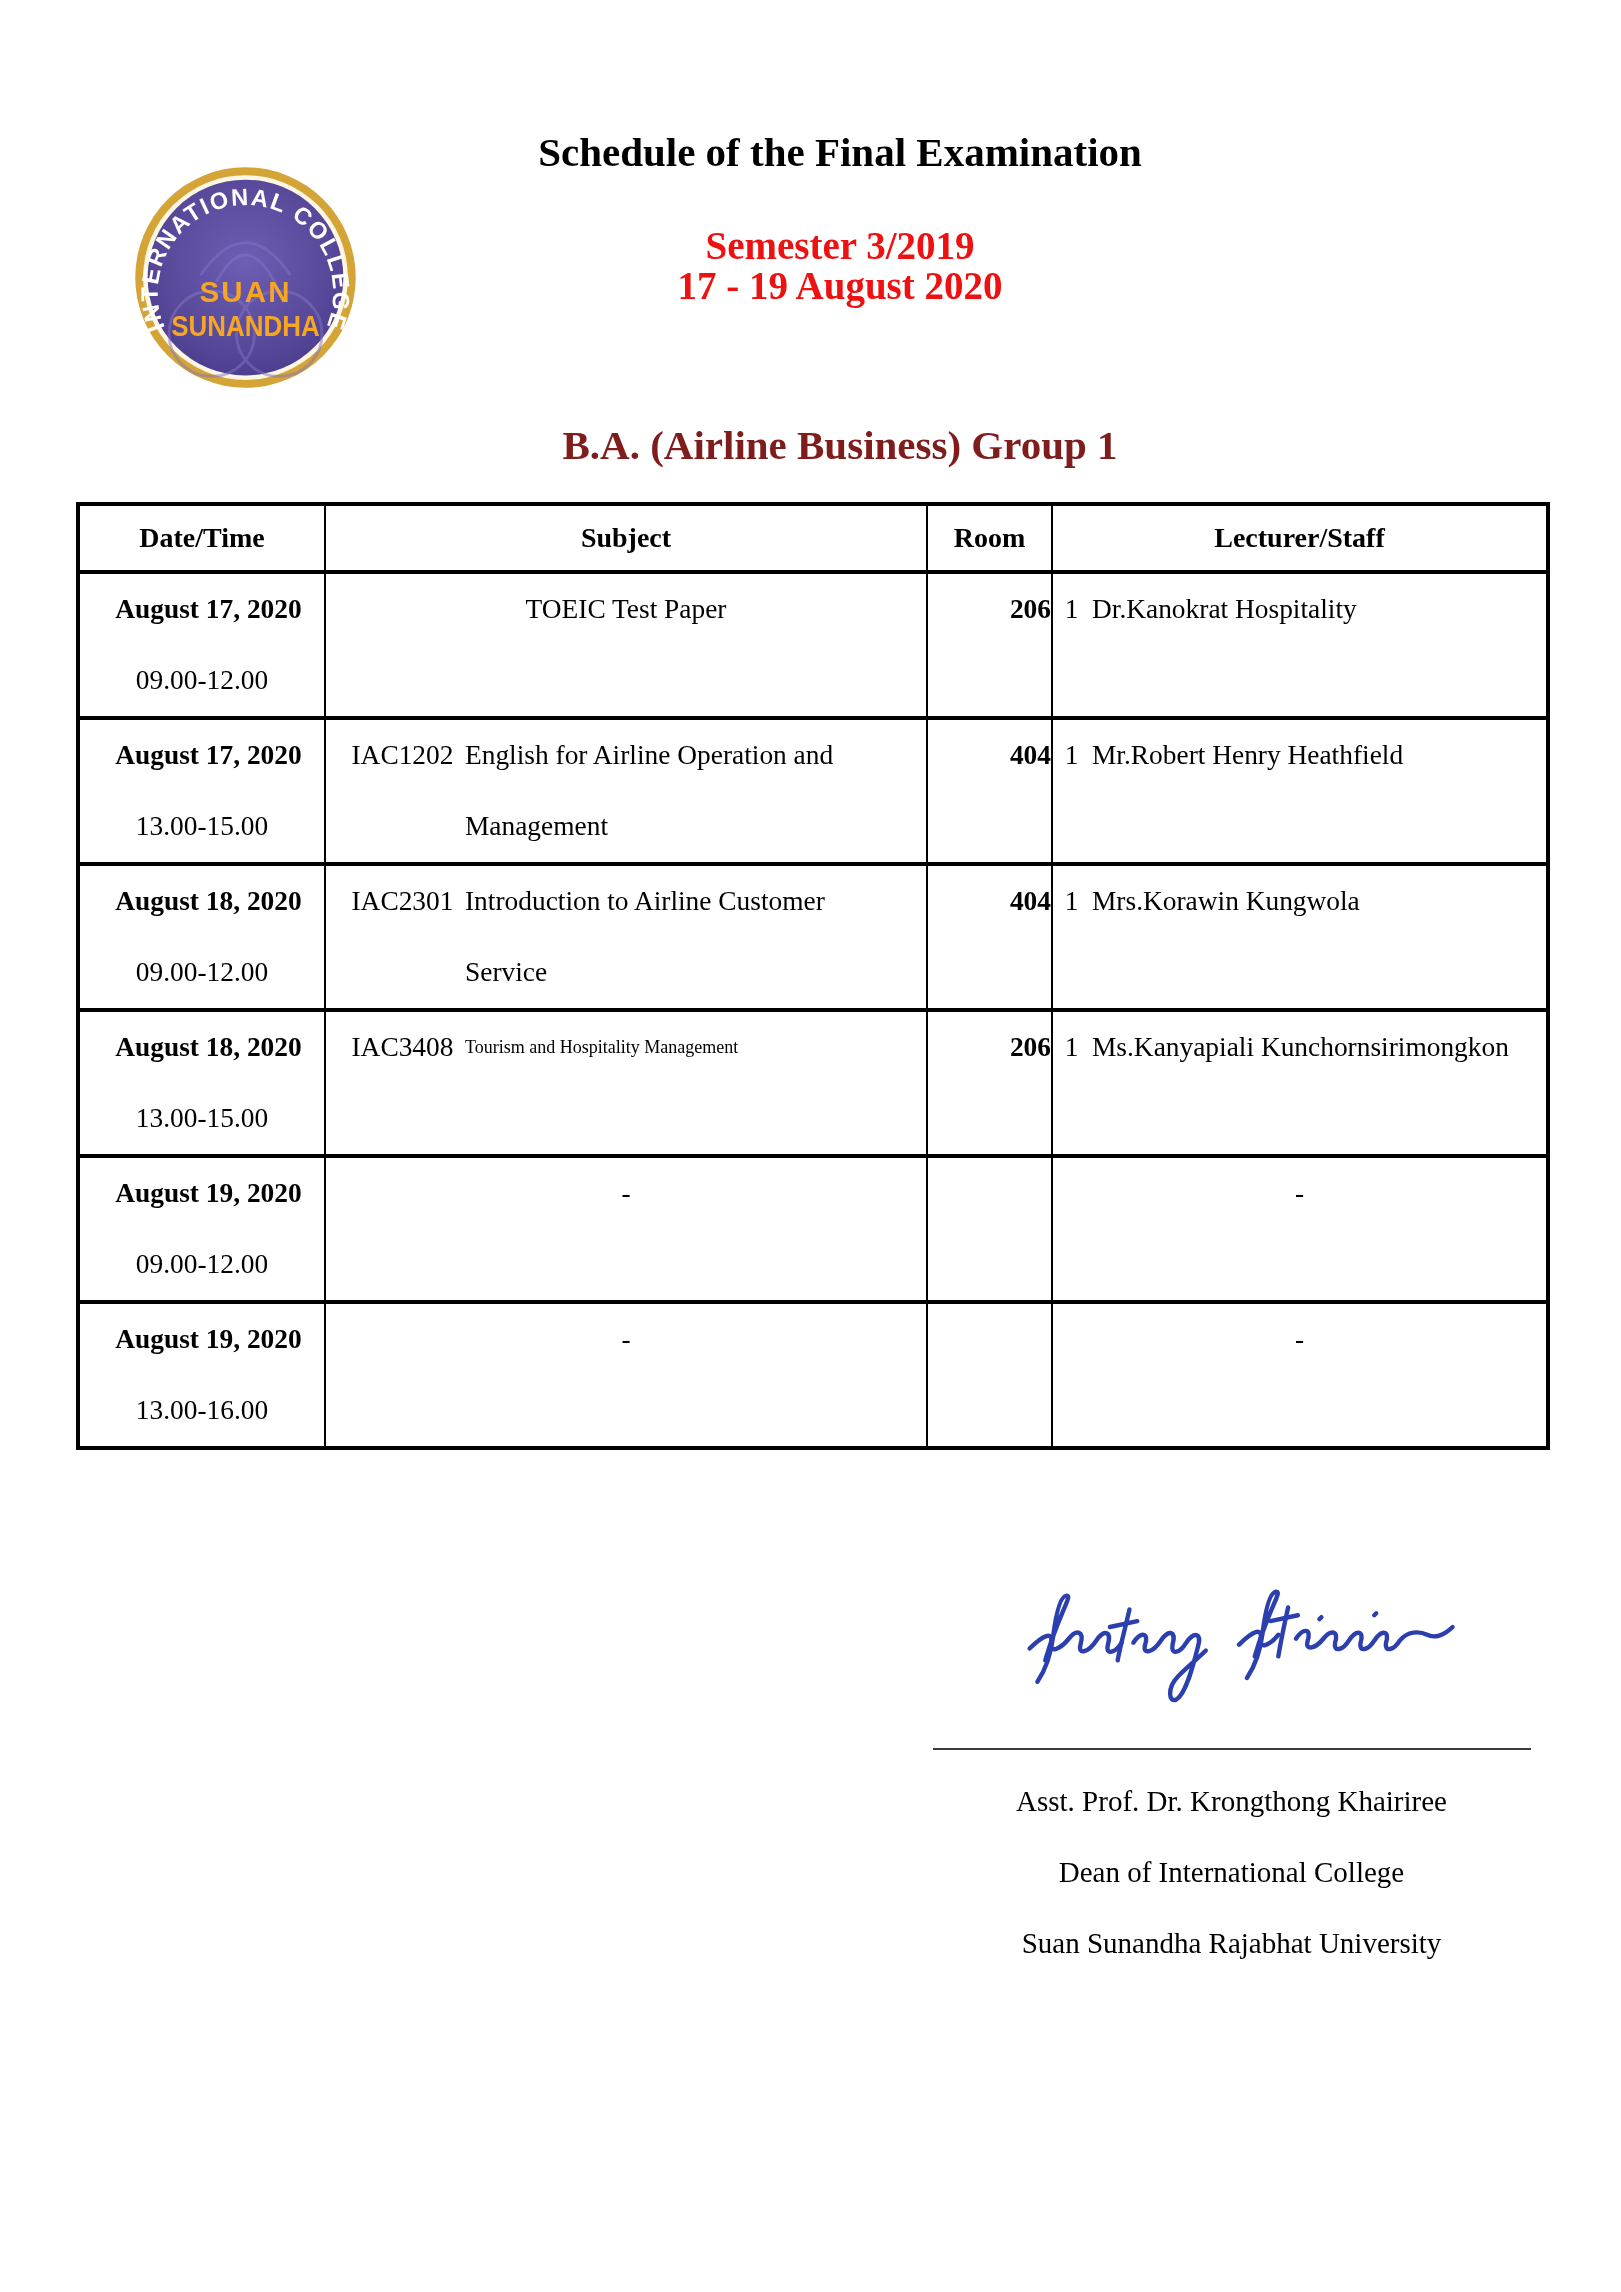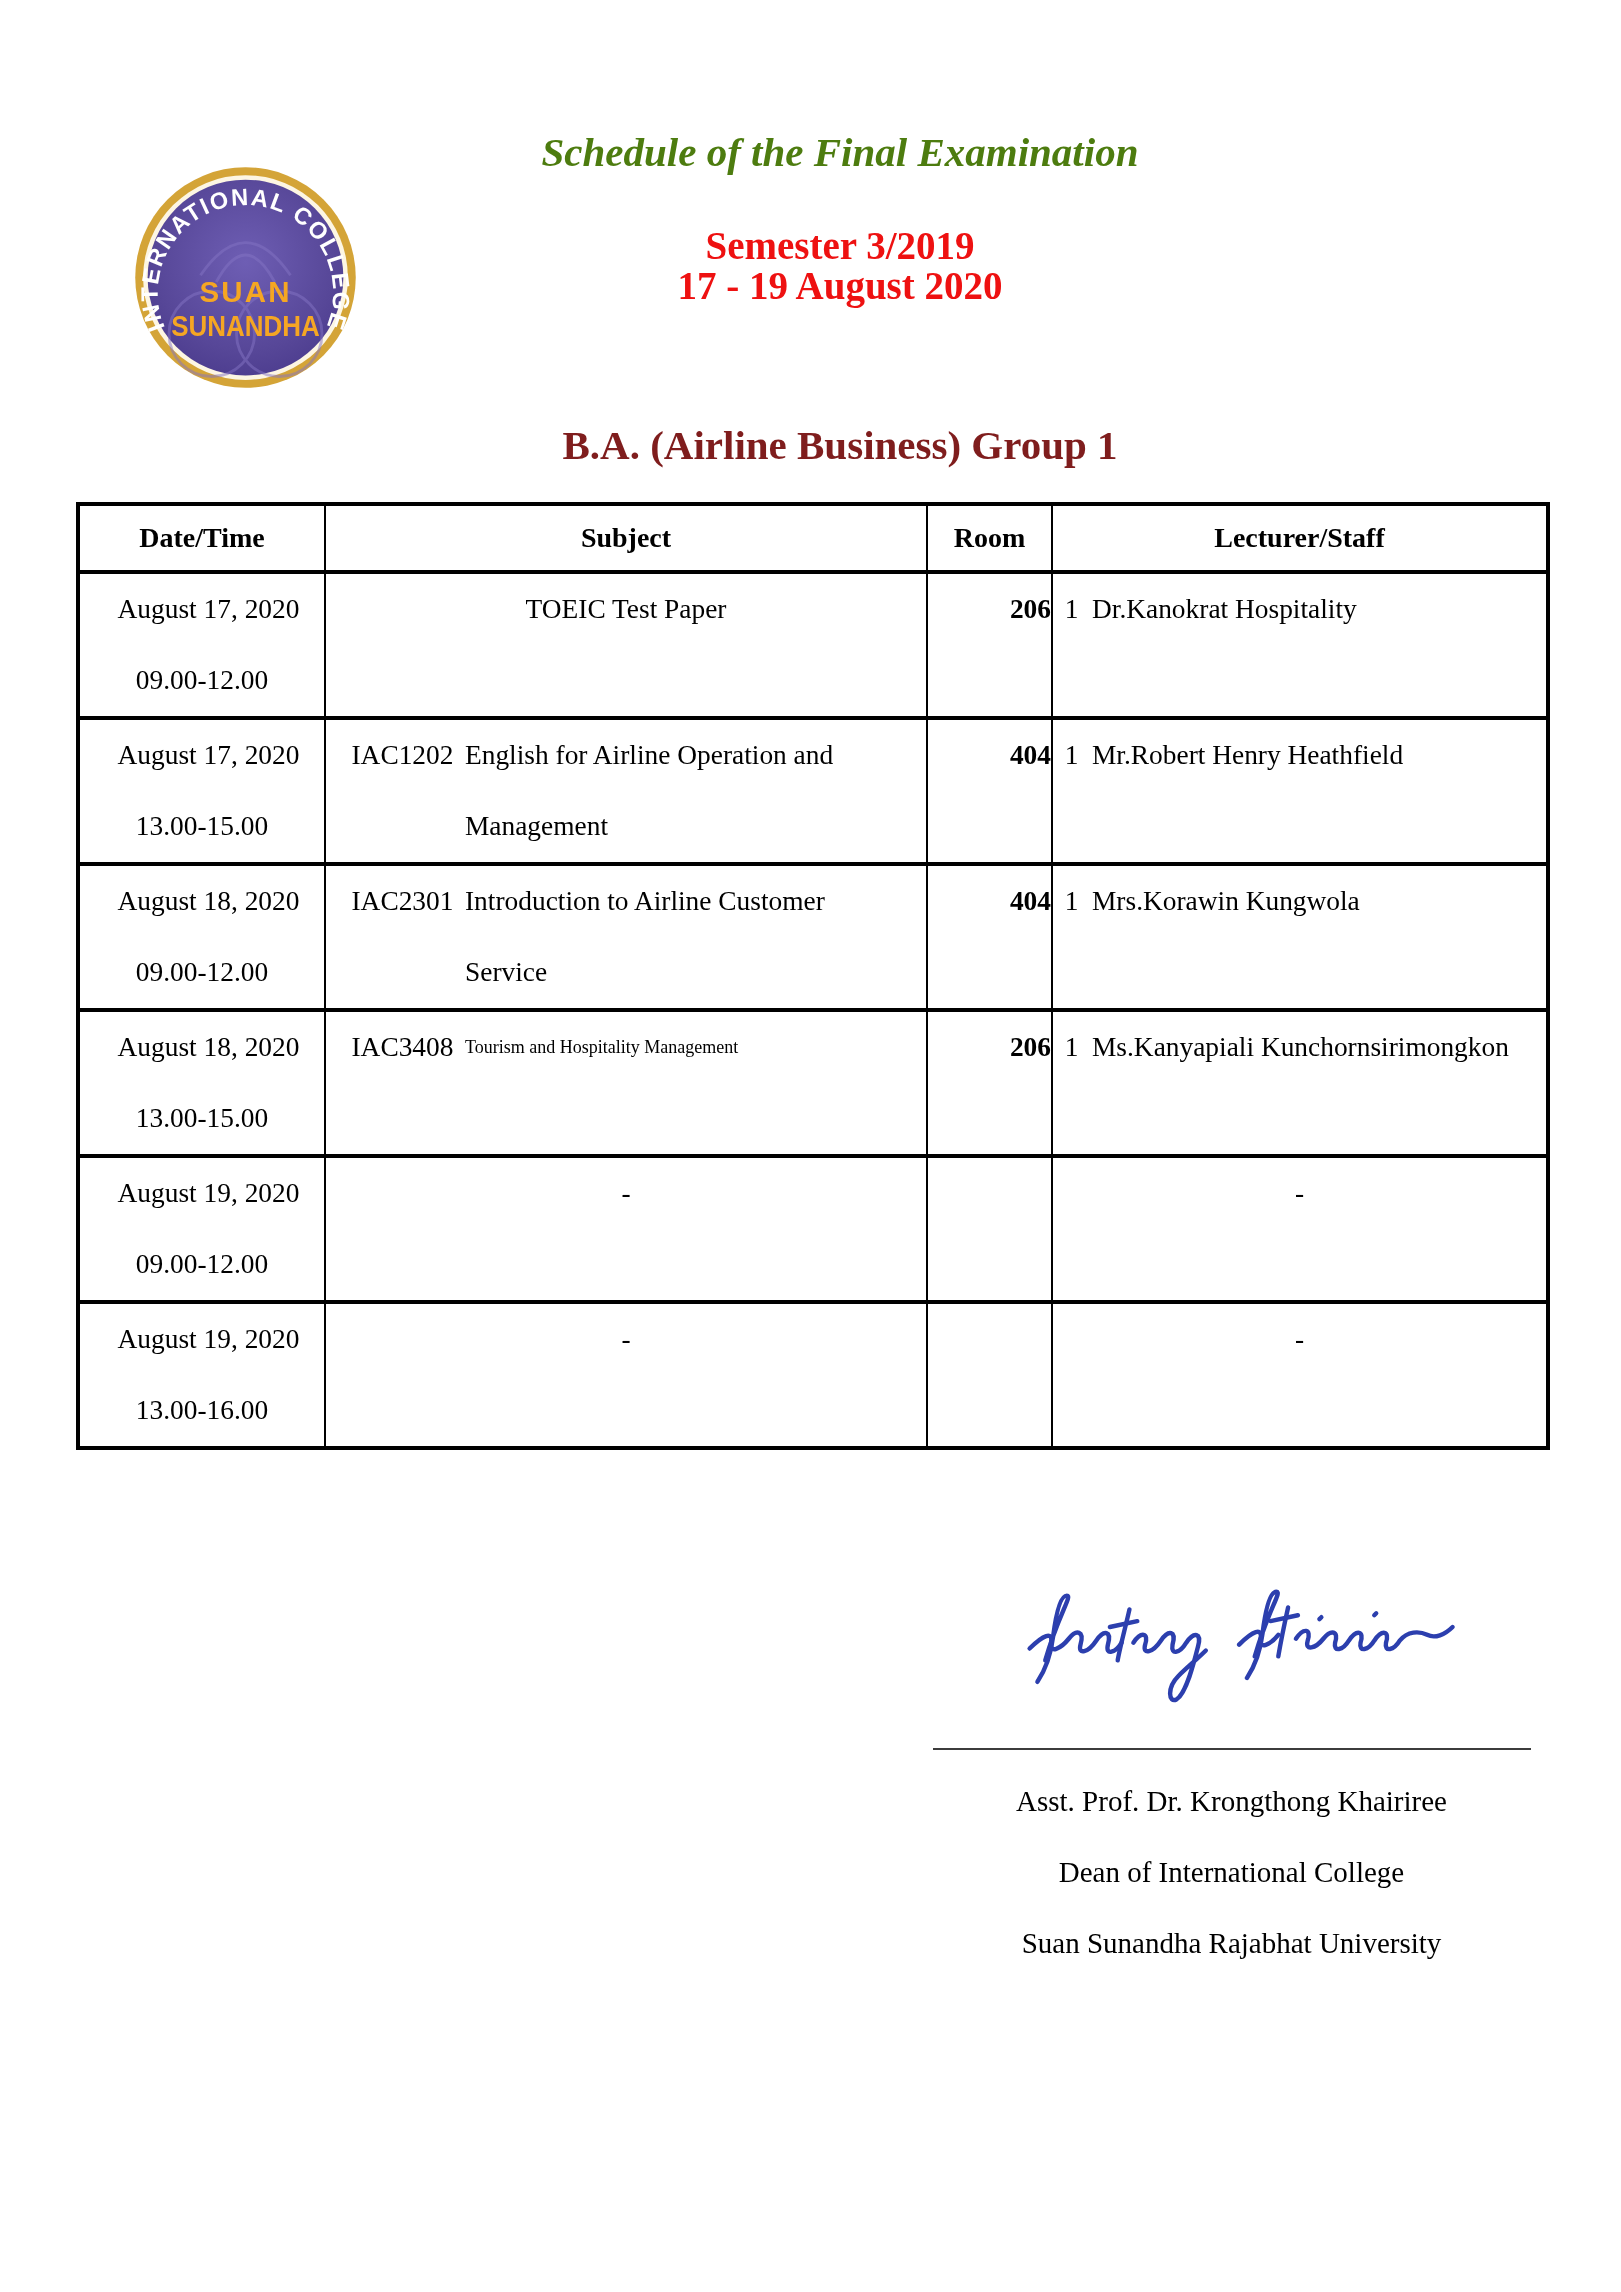--- a/index.html
+++ b/index.html
@@ -8,42 +8,42 @@
     font-family:"Liberation Serif","DejaVu Serif",serif; color:#000;
     overflow:hidden;
   }
 
   
   .logo { position:absolute; left:133px; top:163px; width:225px; height:229px; }
 
   
   .headings { position:absolute; left:59px; top:0; width:1562px; height:470px; }
   .hline { position:absolute; width:100%; text-align:center; font-weight:bold; line-height:1.05; }
-  .h-title   { top:131px; font-size:41px; color:#4d7c0f;font-style:italic; }
+  .h-title   { top:131px; font-size:41px; color:#000000; }
   .h-sem     { top:202px; font-size:39px; color:#ee1111;margin-top:24px; }
   .h-dates   { top:266px; font-size:39px; color:#ee1111; }
   .h-code    { top:335px; font-size:39px; color:#1a1aee; }
   .h-program { top:424px; font-size:41px; color:#7f1d1d; }
 
   
   table.sched {
     position:absolute; left:76px; top:502px; width:1470px;
     border-collapse:collapse; table-layout:fixed;
     border:4.9px solid #000;
   }
   table.sched th {
     height:64px; font-size:28px; font-weight:bold; text-align:center; vertical-align:middle;
     border:2.9px solid #000; border-bottom-width:4.9px; padding:0;
   }
   table.sched td {
     height:116px; vertical-align:top; font-size:27.4px;
     border:2.9px solid #000; border-top-width:4.9px; padding:0;
   }
   .date-cell { text-align:center; line-height:71px; }
-  .date-cell .date { font-weight:normal;padding-left:13px; }
+  .date-cell .date { font-weight:bold;padding-left:13px; }
   .subjwrap { display:flex; line-height:71px; }
   .subjwrap .code { flex:0 0 139px; padding-left:25.5px; box-sizing:border-box; }
   .subjwrap .subj { width:439px; }
   .subjwrap .subj.small { font-size:18px; }
   .subj-center { text-align:center; line-height:71px; }
   .room-cell { text-align:right; font-weight:bold; line-height:71px; }
   .lectwrap { display:flex; line-height:71px; }
   .lectwrap .lno { flex:0 0 39px; padding-left:11.8px; box-sizing:border-box; }
   .lectwrap .lname { flex:1; white-space:nowrap; }
   .lect-center { text-align:center; line-height:71px; }

